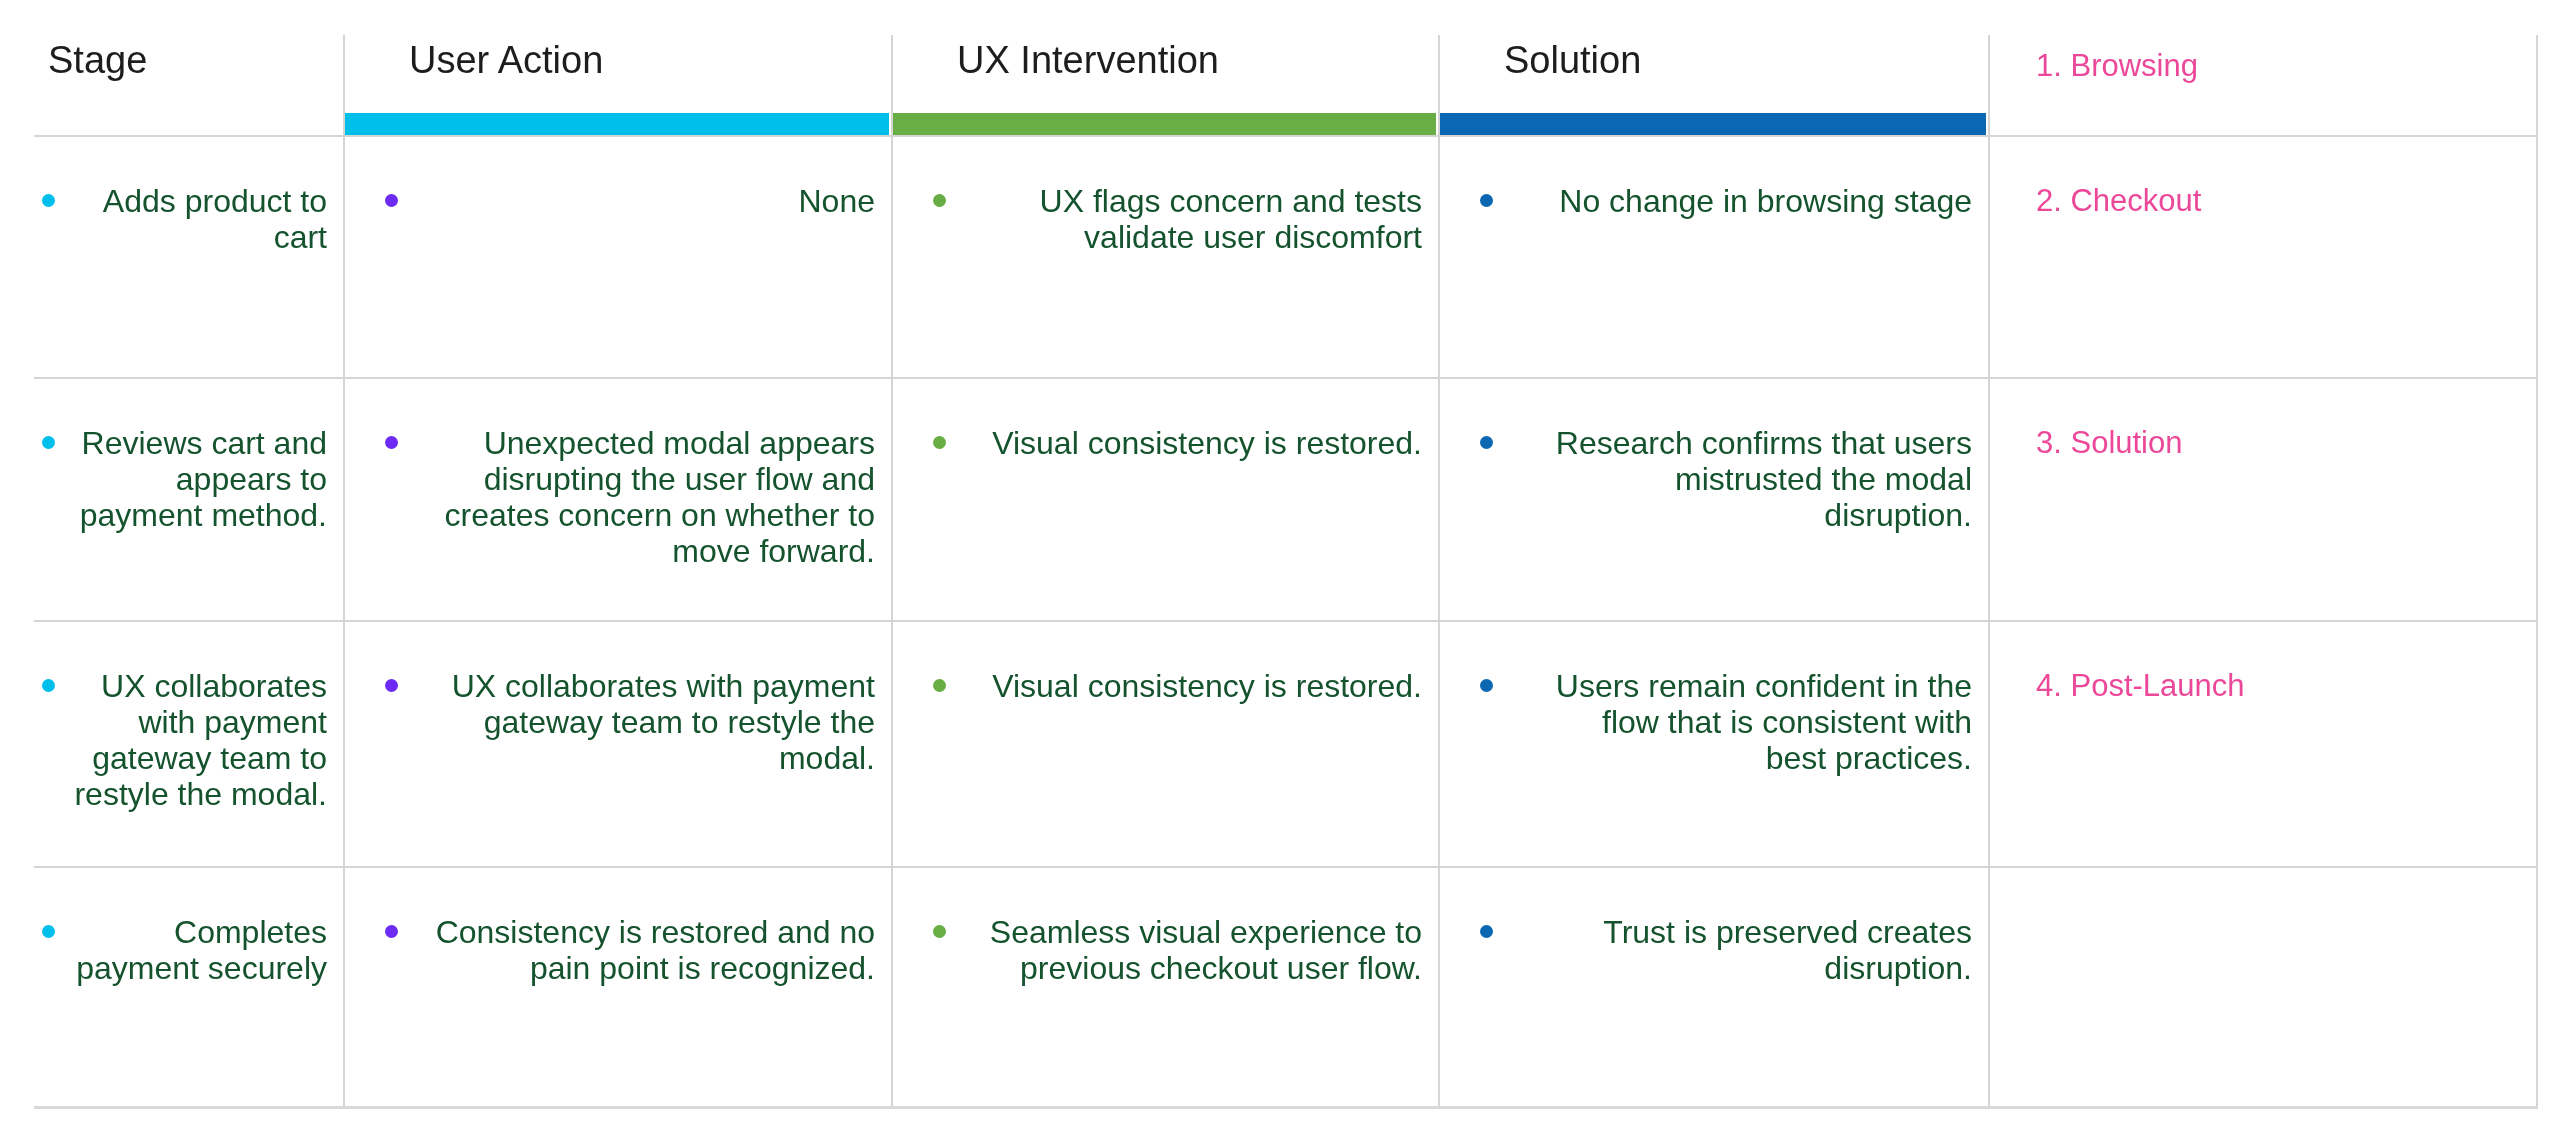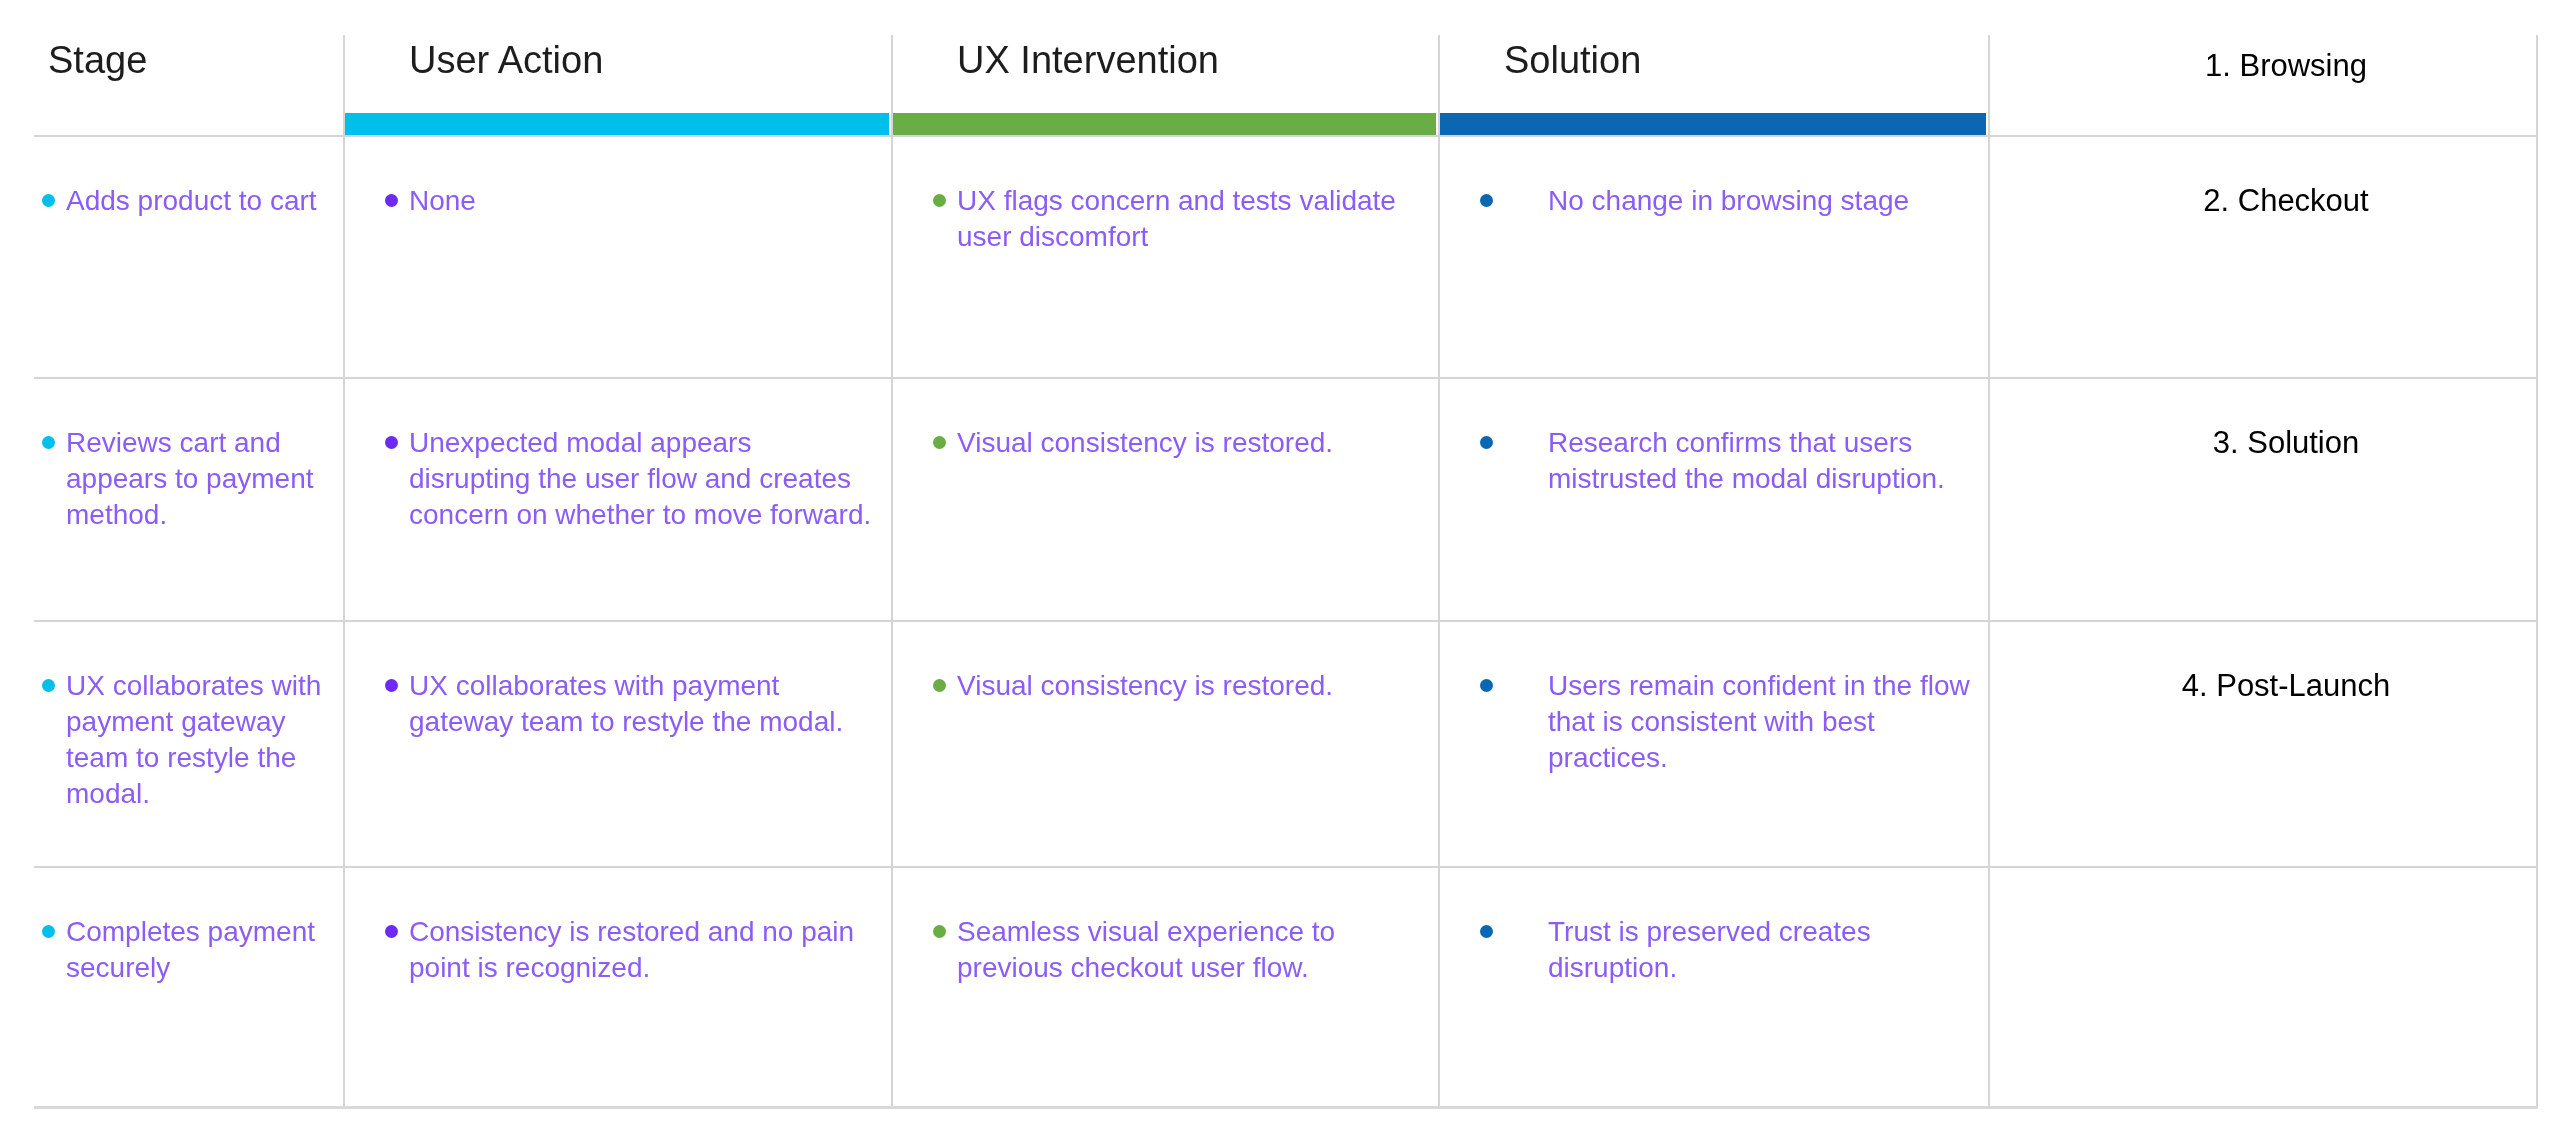--- a/index.html
+++ b/index.html
@@ -50,37 +50,37 @@
     padding: 48px 16px 0 42px;
     display: flex;
     align-items: flex-start;
   }
   .stage-cell {
     position: relative;
     box-sizing: border-box;
     padding: 48px 0 16px 48px;
     font-size: 31px;
     line-height: 36px;
-    color: #000000;
+    color: #ec4899;
     white-space: nowrap;
-    text-align: center;
   }
   .bullet {
     flex: 0 0 auto;
     width: 13px;
     height: 13px;
     border-radius: 50%;
     margin: 11px 11px 0 0;
     background: #555;
   }
   .celltext {
-    font-size: 28px;
+    font-size: 32px;
     line-height: 36px;
-    color: #8b5cf6;
+    color: #14532d;
     width: 478px;
+    text-align: right;
   }
   .col-outcome .celltext { width: 488px; margin-left: 44px; }
   .vline {
     position: absolute;
     top: 35px;
     height: 1073px;
     width: 2px;
     background: #d5d5d5;
   }
   .hline {

